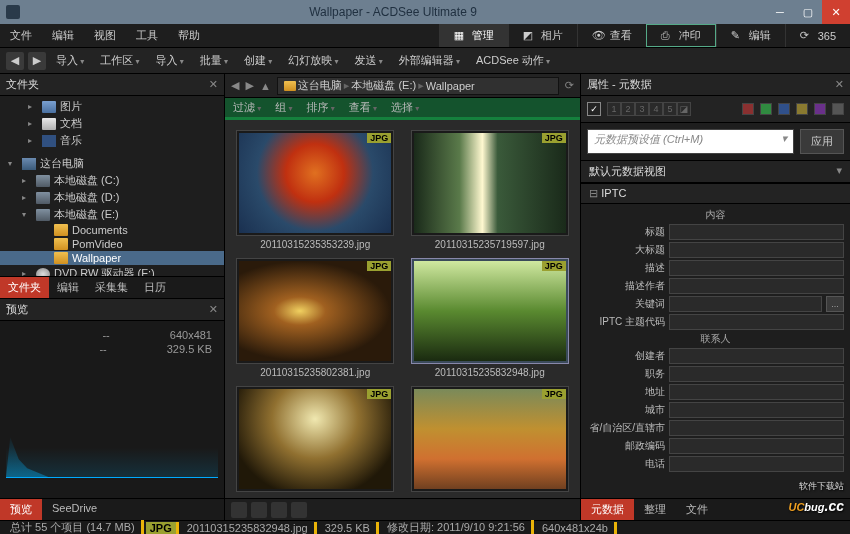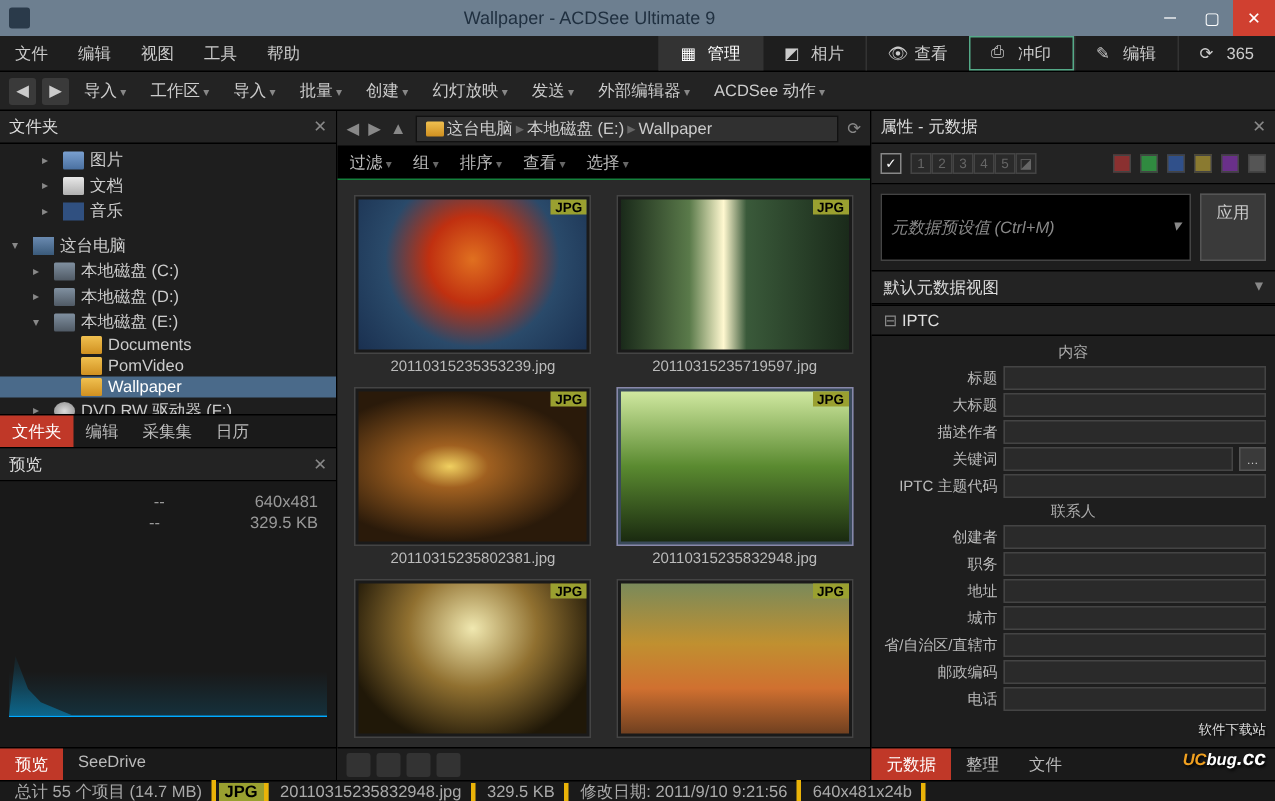--- a/index.html
+++ b/index.html
@@ -64,21 +64,21 @@
 .bottom-tab { padding: 3px 10px; color: #bbb; }
 .bottom-tab.active { background: #c03828; color: #fff; }
 
 
 .center { flex: 1; background: #2a2a2a; display: flex; flex-direction: column; }
 .pathbar { height: 24px; background: #232323; display: flex; align-items: center; gap: 6px; padding: 0 6px; border-bottom: 1px solid #000; }
 .pathbar .pb-btn { color: #888; }
 .pathbar .path { flex: 1; display: flex; align-items: center; gap: 2px; background: #303030; height: 18px; padding: 0 6px; border: 1px solid #111; }
 .pathbar .crumb { color: #ccc; }
 .pathbar .sep { color: #666; }
-.filterbar { height: 22px; background: #000000; display: flex; align-items: center; gap: 14px; padding: 0 8px; border-bottom: 1px solid #15803d; color: #bbb; }
+.filterbar { height: 22px; background: #14532d; display: flex; align-items: center; gap: 14px; padding: 0 8px; border-bottom: 3px solid #15803d; color: #bbb; }
 .filterbar span::after { content: " ▾"; color: #666; font-size: 8px; }
 
 .thumbs { flex: 1; overflow: hidden; padding: 10px; display: grid; grid-template-columns: 1fr 1fr; gap: 8px 14px; align-content: start; }
 .thumb { display: flex; flex-direction: column; align-items: center; gap: 3px; }
 .thumb .img-wrap { width: 158px; height: 106px; background: #1a1a1a; border: 1px solid #444; padding: 2px; position: relative; display: flex; align-items: center; justify-content: center; }
 .thumb.sel .img-wrap { border: 1px solid #88a; background: #3a4a5a; }
 .thumb .badge { position: absolute; top: 2px; right: 2px; background: #9aa030; color: #000; font-size: 9px; padding: 0 3px; font-weight: bold; }
 .thumb .img { width: 100%; height: 100%; }
 .thumb .cap { color: #bbb; font-size: 10px; text-align: center; }
 
@@ -94,21 +94,21 @@
 
 
 .right { width: 270px; background: #1e1e1e; display: flex; flex-direction: column; border-left: 1px solid #000; }
 .rating-row { display: flex; align-items: center; gap: 6px; padding: 6px; background: #232323; border-bottom: 1px solid #000; }
 .rating-row .chk { width: 14px; height: 14px; border: 1px solid #888; display: flex; align-items: center; justify-content: center; color: #fff; font-size: 9px; }
 .rating-row .nums { display: flex; }
 .rating-row .num { width: 14px; height: 14px; background: #2a2a2a; border: 1px solid #444; color: #666; font-size: 9px; display: flex; align-items: center; justify-content: center; }
 .rating-row .clr { width: 12px; height: 12px; border: 1px solid #444; }
 
 .preset-row { display: flex; gap: 6px; padding: 6px; background: #1e1e1e; }
-.preset-row .sel-box { flex: 1; background: #000000; border: 1px solid #444; padding: 14px 6px; font-style: italic; color: #888; display: flex; justify-content: space-between; }
+.preset-row .sel-box { flex: 1; background: #ffffff; border: 1px solid #444; padding: 2px 6px; font-style: italic; color: #888; display: flex; justify-content: space-between; }
 .preset-row .apply { background: #3a3a3a; border: 1px solid #555; padding: 4px 10px; color: #ccc; }
 
 .section-hdr { background: #232323; padding: 3px 8px; color: #ddd; display: flex; justify-content: space-between; border-top: 1px solid #000; border-bottom: 1px solid #000; }
 .section-hdr .exp { color: #888; }
 
 .meta-fields { flex: 1; overflow: hidden; padding: 2px 6px; }
 .meta-row { display: flex; align-items: center; gap: 4px; margin: 2px 0; }
 .meta-row .lbl { width: 78px; text-align: right; color: #bbb; font-size: 10px; }
 .meta-row .inp { flex: 1; height: 16px; background: #2a2a2a; border: 1px solid #444; }
 .meta-row.head-row .lbl { width: 100%; text-align: center; color: #aaa; }
@@ -403,20 +403,24 @@
         </div>
       <div class="meta-row">
           <div class="lbl">标题</div>
           <div class="inp"></div>
         </div>
       <div class="meta-row">
           <div class="lbl">大标题</div>
           <div class="inp"></div>
         </div>
       <div class="meta-row">
+          <div class="lbl">描述</div>
+          <div class="inp"></div>
+        </div>
+      <div class="meta-row">
           <div class="lbl">描述作者</div>
           <div class="inp"></div>
         </div>
       <div class="meta-row">
           <div class="lbl">关键词</div>
           <div class="inp"></div>
           <div class="btn-more">…</div>
         </div>
       <div class="meta-row">
           <div class="lbl">IPTC 主题代码</div>

